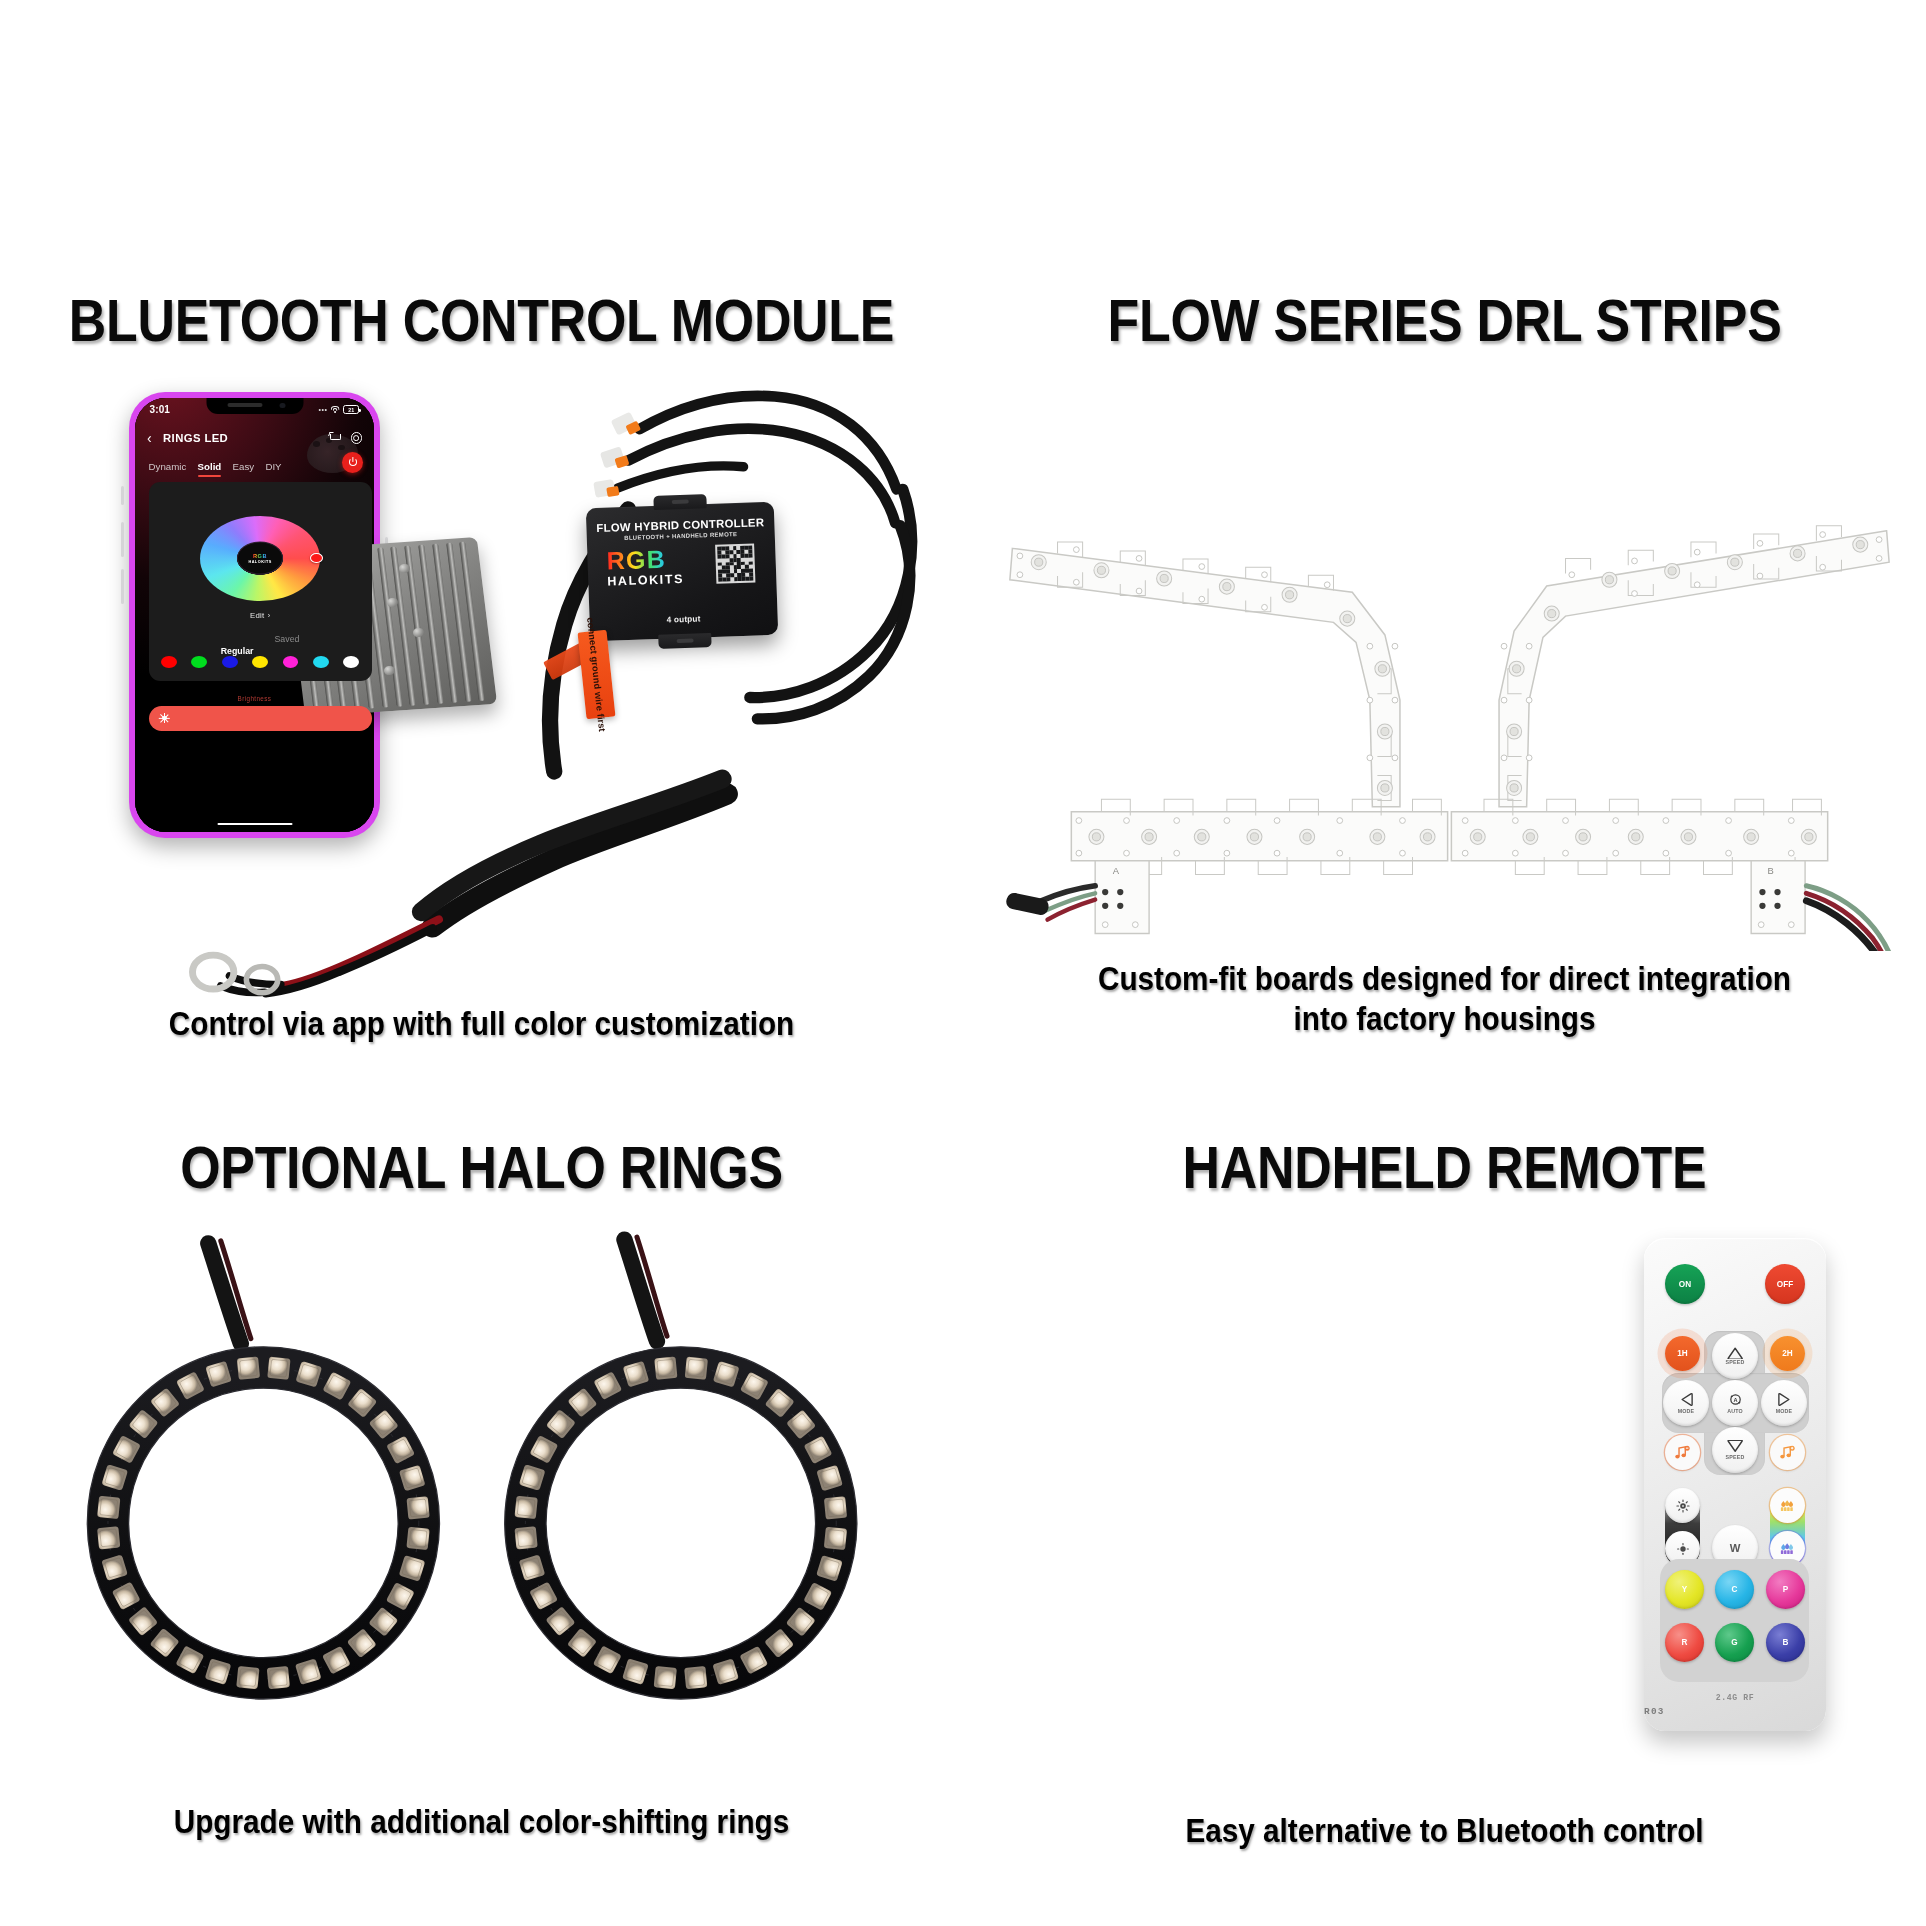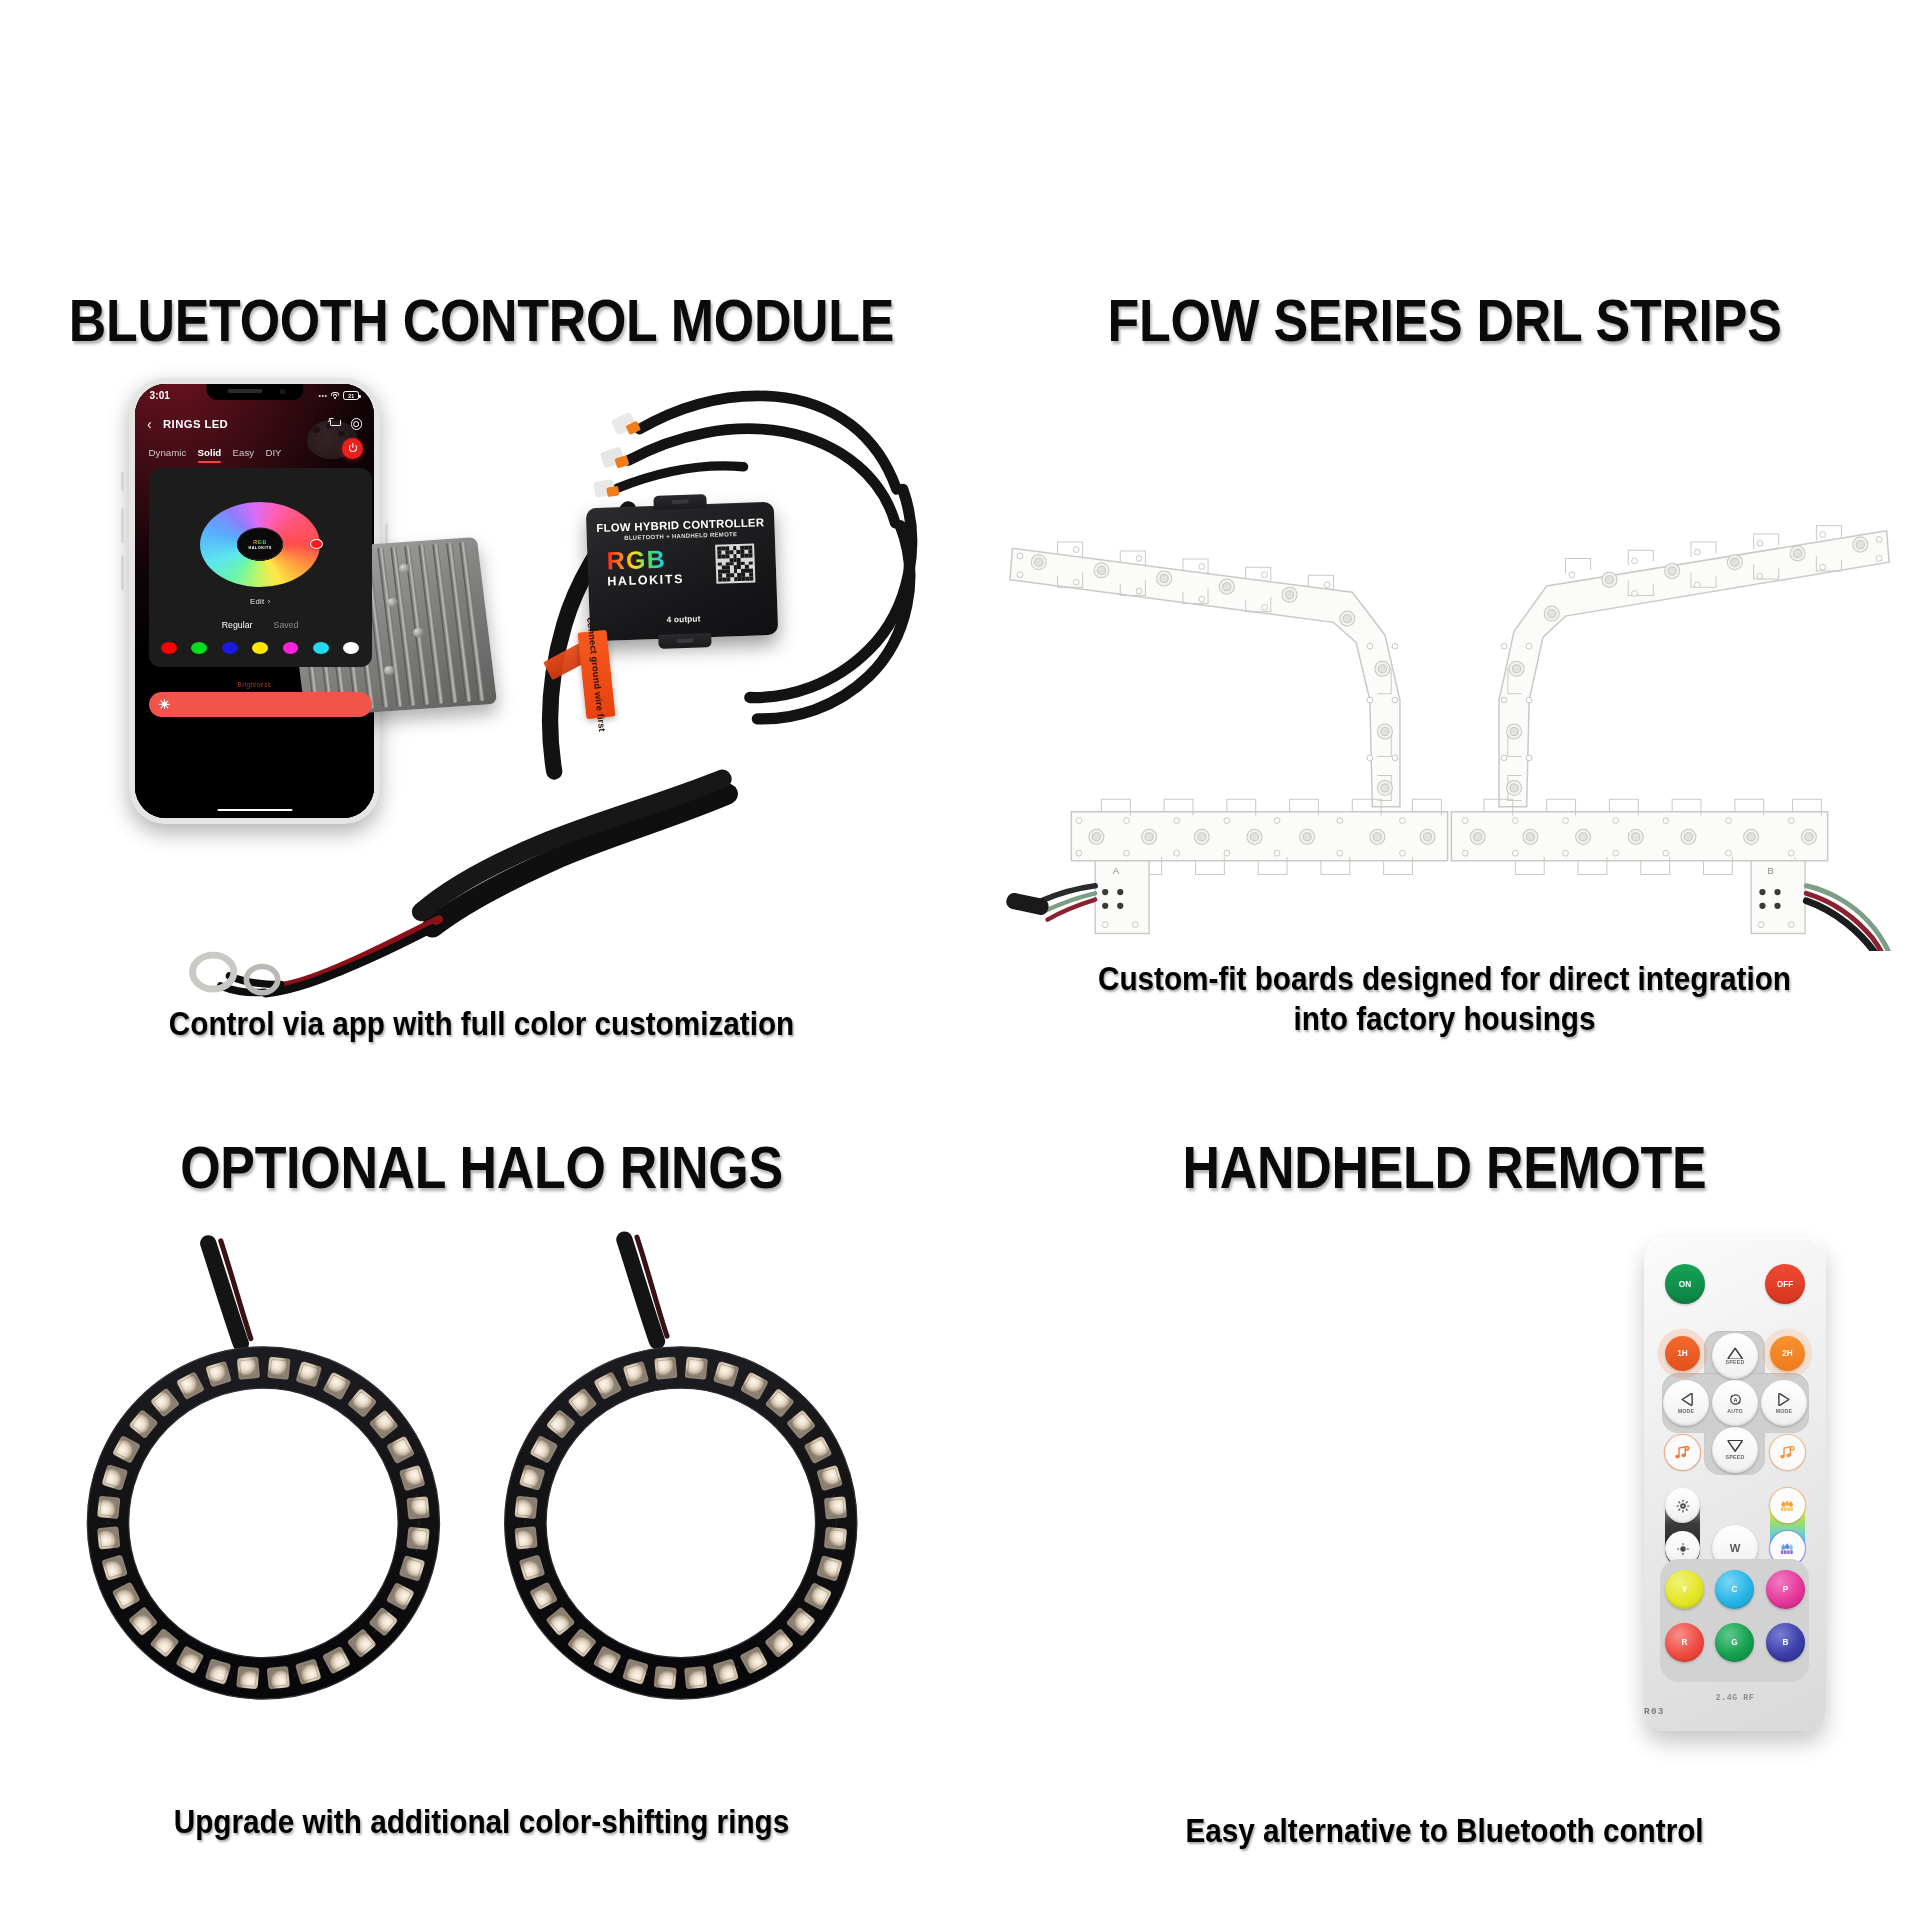--- a/index.html
+++ b/index.html
@@ -69,22 +69,22 @@
     color:#000;
     font-size:33px;
     font-weight:700;
     line-height:1.22;
     transform:scaleX(0.90);
     text-shadow:1.3px 1.9px 2.5px rgba(0,0,0,0.35);
   }
 
   
   .phone {
-    position:absolute; left:129px; top:23px; width:251px; height:446px;
-    background:#e5e5e5; border-radius:36px;
+    position:absolute; left:129px; top:37px; width:251px; height:446px;
+    background:#d946ef; border-radius:36px;
     box-shadow:0 8.8px 21px rgba(0,0,0,0.30);
     padding:5.6px;
   }
   .phone-inner {
     position:relative; width:100%; height:100%;
     background:#000; border-radius:31px; overflow:hidden;
   }
   .phone-btn { position:absolute; left:-8.2px; width:3.1px; background:#d5d5d7; border-radius:1.9px; }
   .pb1 { top:94px; height:19px; }
   .pb2 { top:130px; height:35px; }
@@ -198,21 +198,21 @@
   .edit-row {
     position:absolute; left:0; top:129px; width:100%; text-align:center;
     color:#e6e6e6; font-size:7.8px; font-weight:500; letter-spacing:0.3px;
   }
   .edit-row i { font-style:normal; font-size:7px; margin-left:3.1px; }
   .seg-row {
     position:absolute; left:0; top:152px; width:100%;
     display:flex; justify-content:center; gap:21px;
   }
   .seg { font-size:8.8px; color:#8b8b8b; font-weight:500; }
-  .seg.active { color:#fff; font-weight:400; }
+  .seg.active { color:#fff; font-weight:700;margin-top:12px; }
   .swatches {
     position:absolute; left:12.5px; top:174px; width:198px;
     display:flex; align-items:center; justify-content:space-between;
   }
   .sw { width:15.7px; height:12px; border-radius:50%; }
 
   .bright-label {
     position:absolute; left:0; top:297px; width:100%; text-align:center;
     color:#b23a33; font-size:6.3px; font-weight:500; letter-spacing:0.4px; z-index:4;
   }

